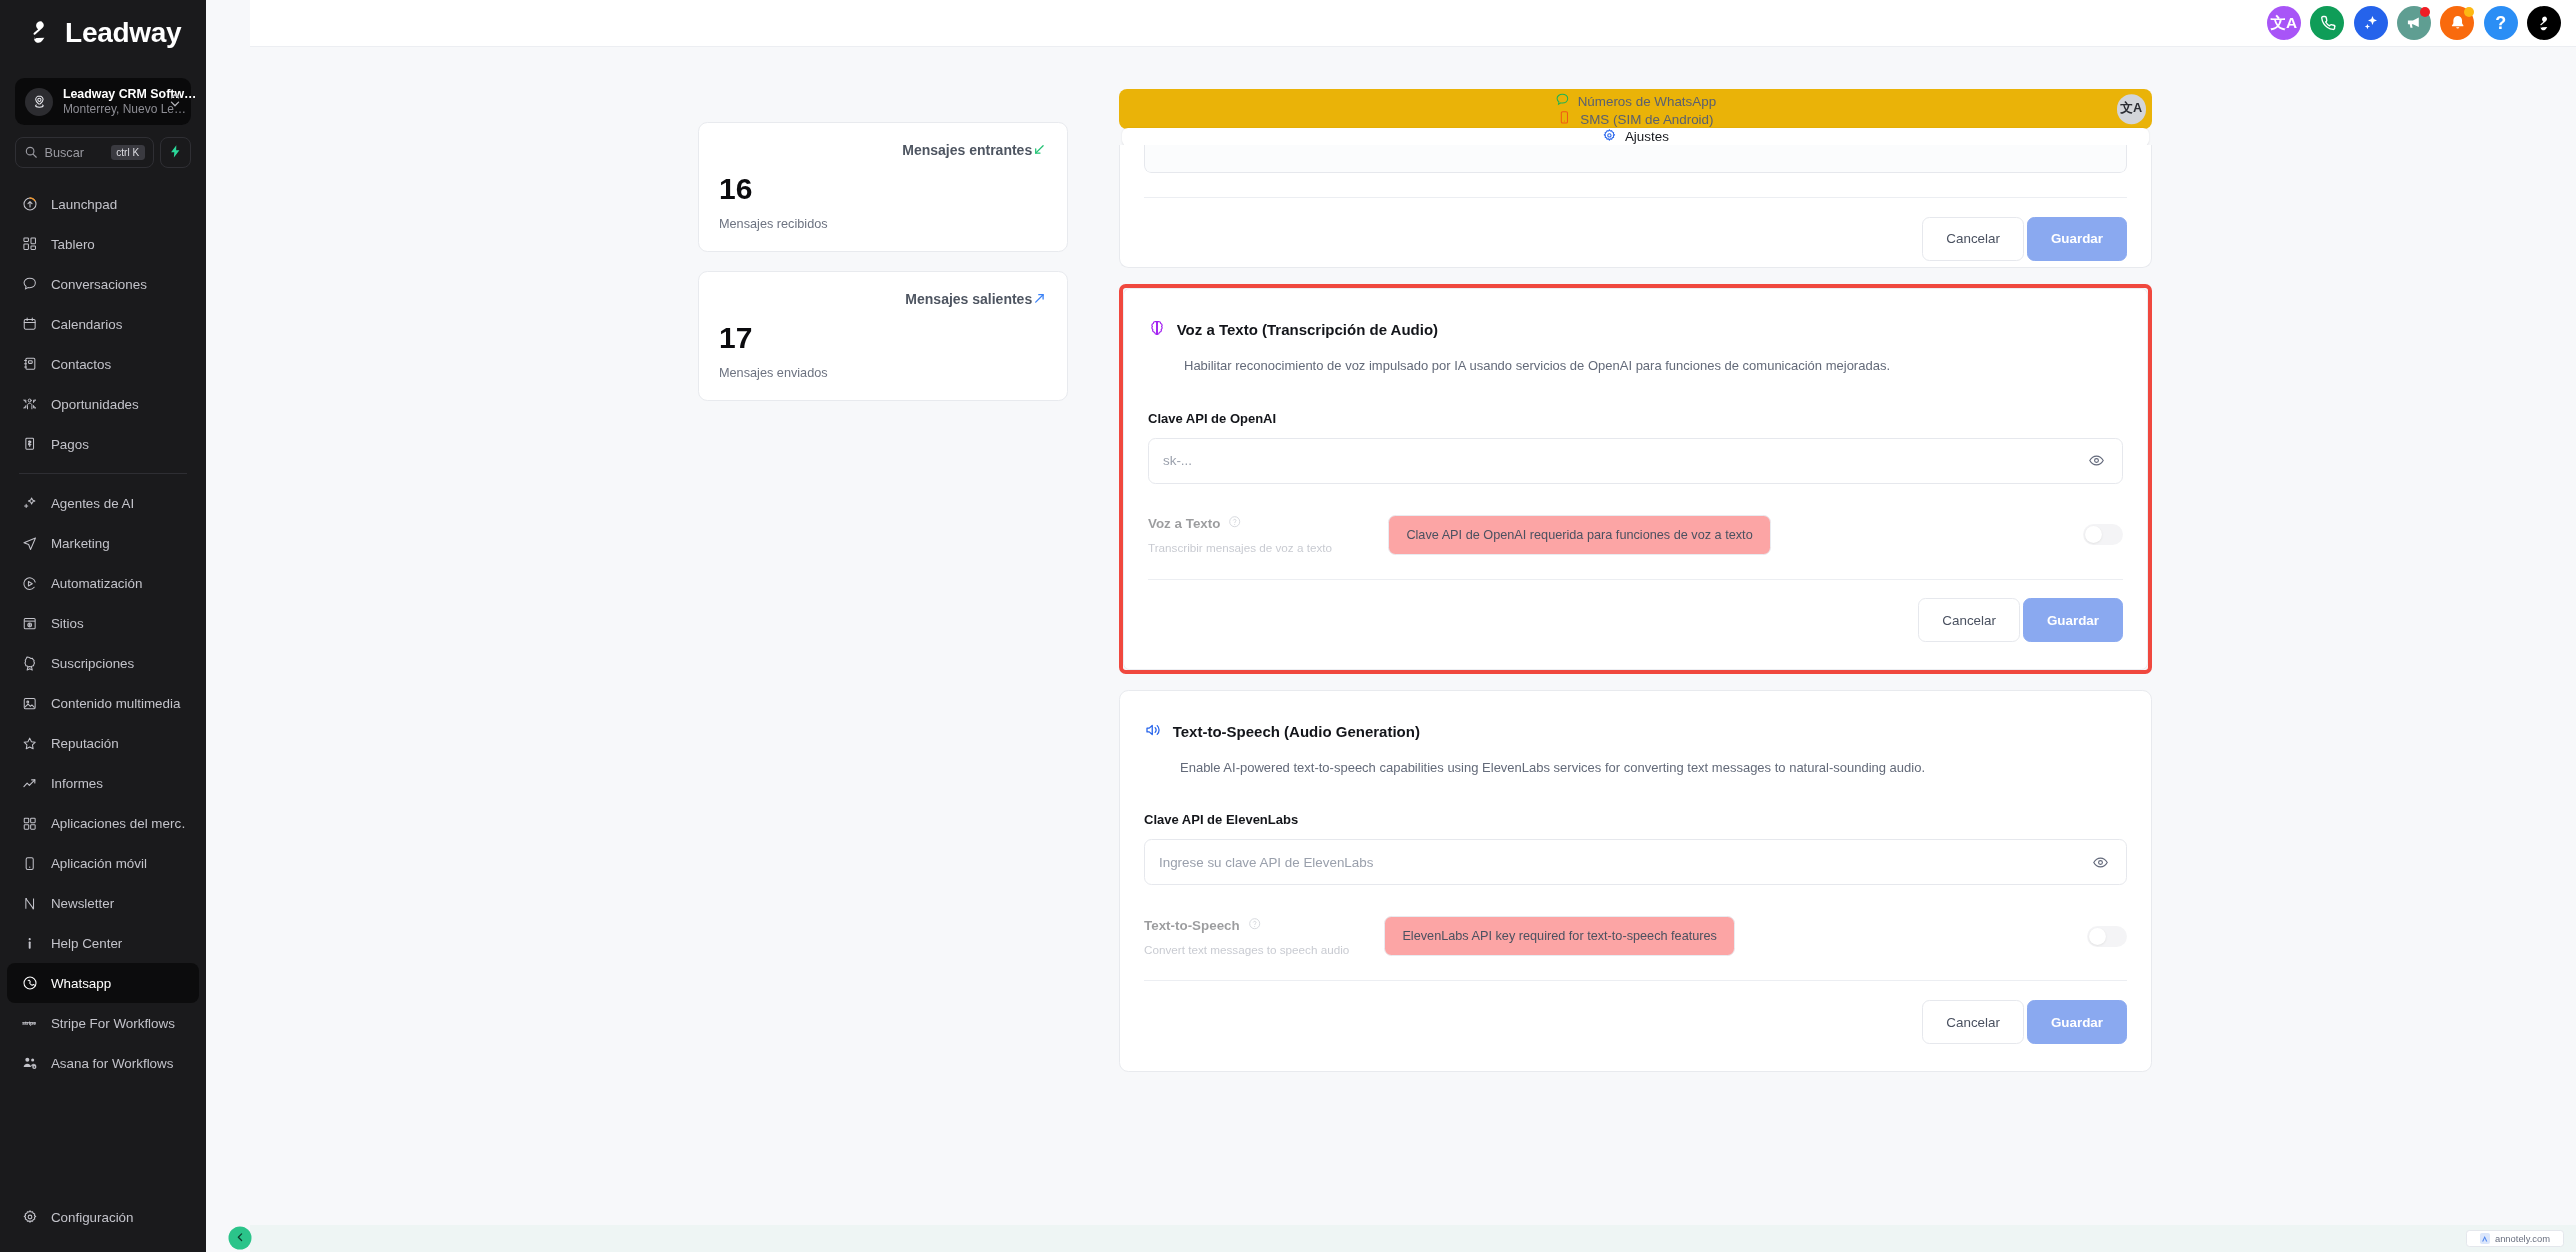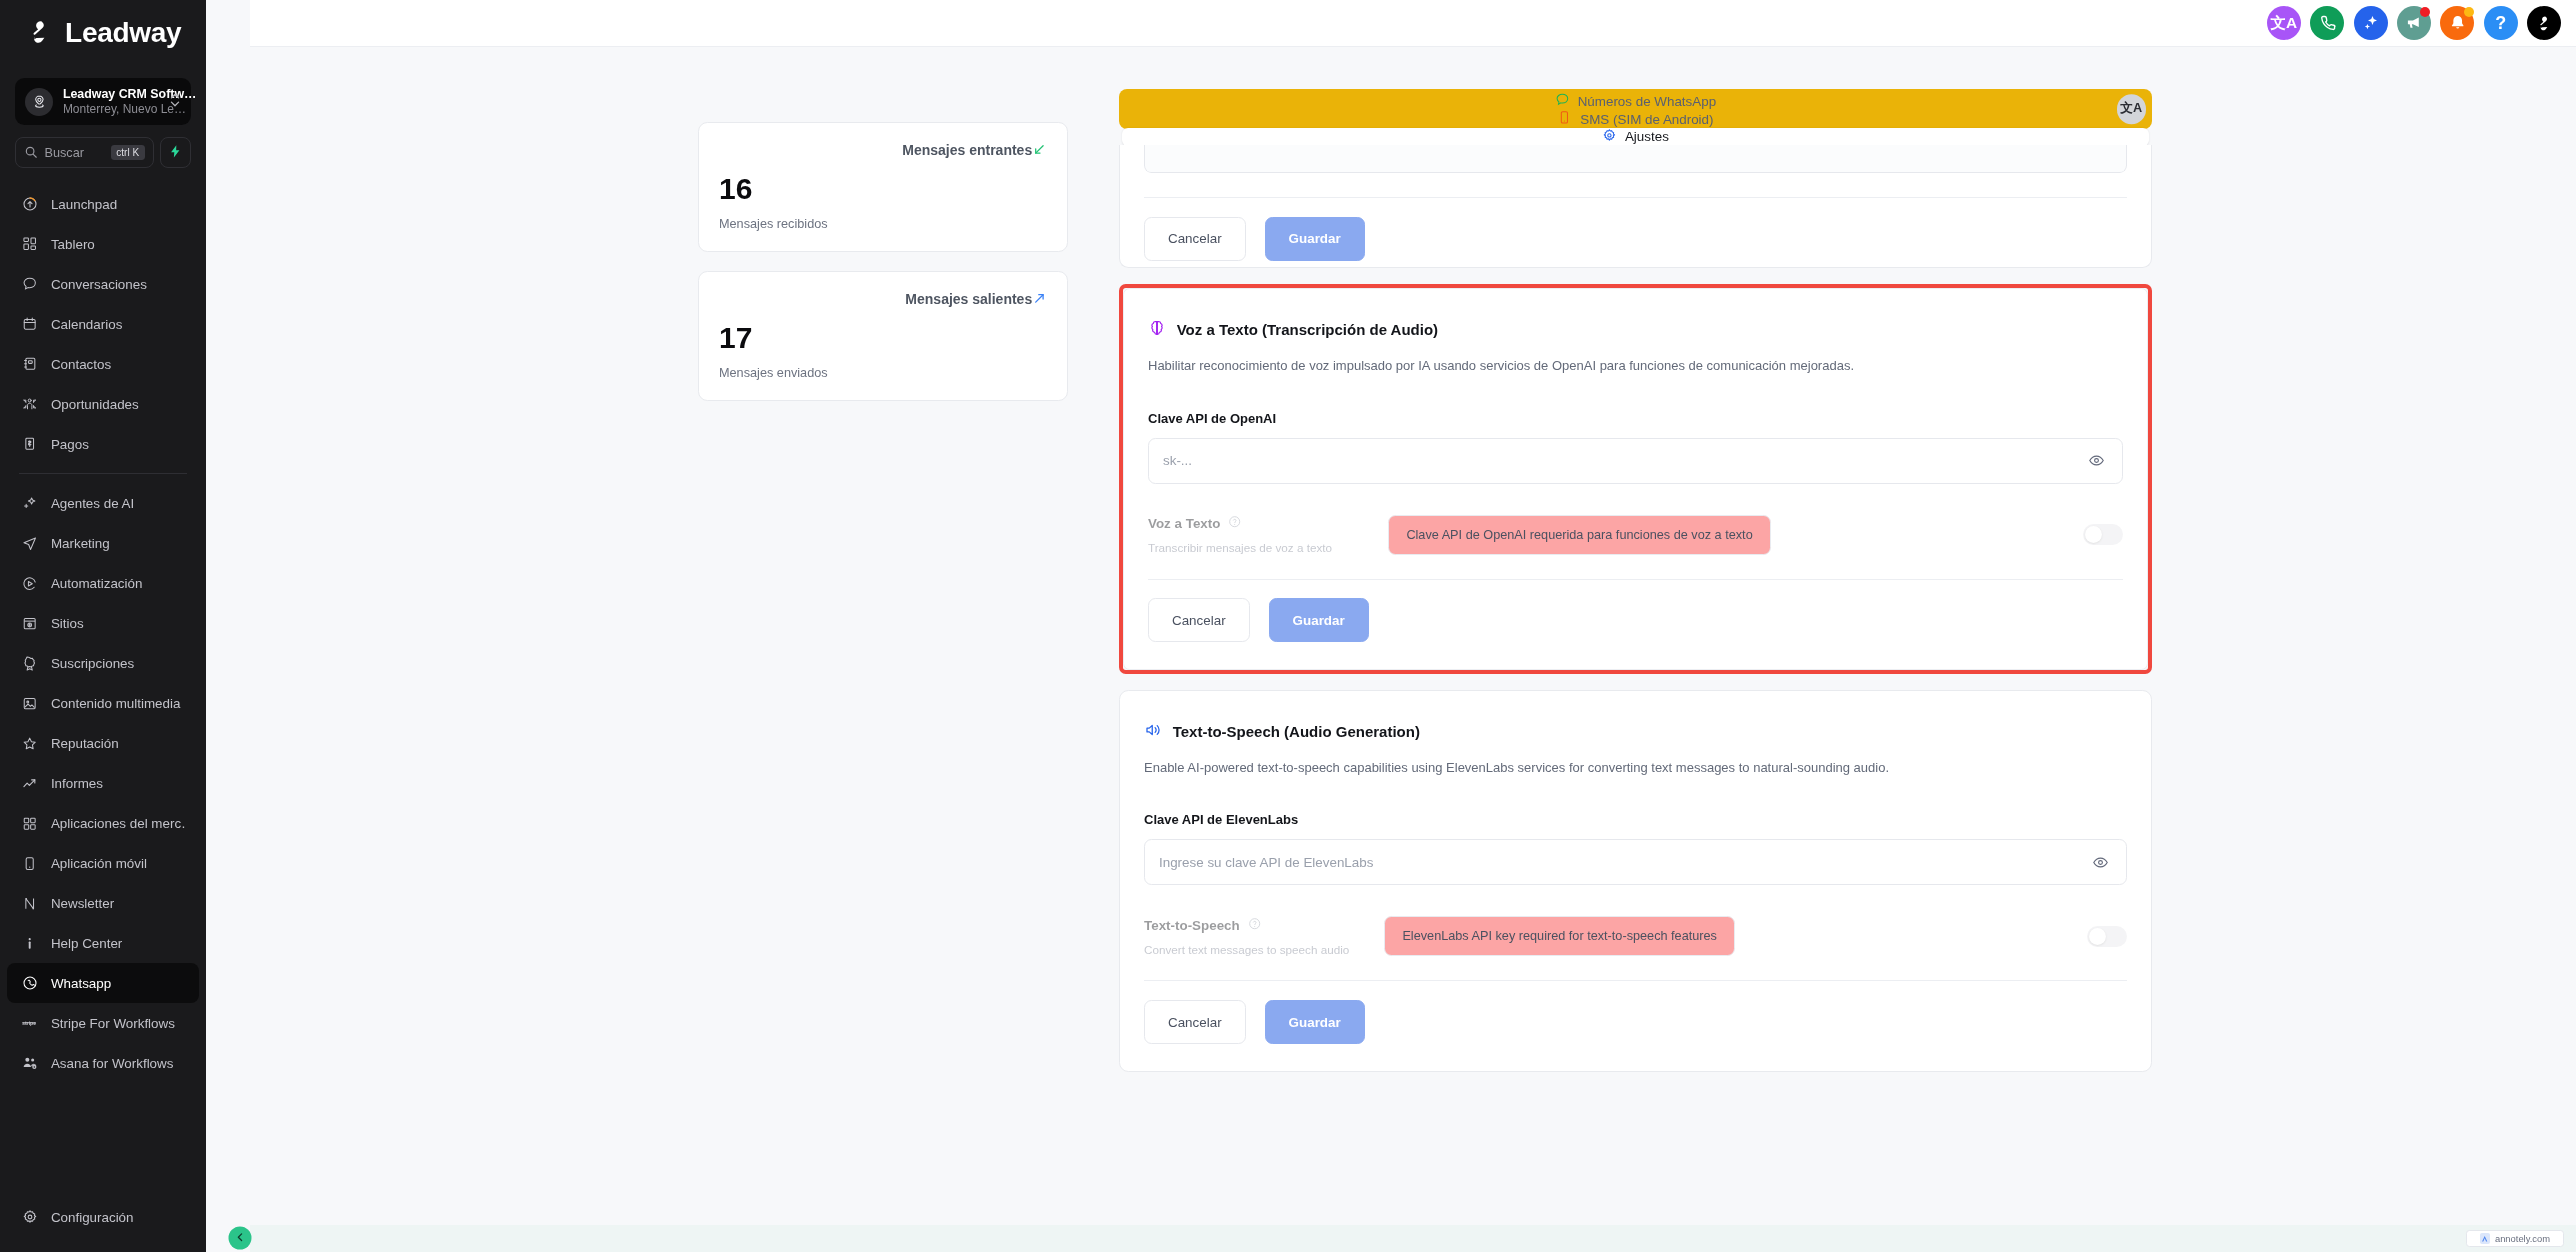--- a/index.html
+++ b/index.html
@@ -117,21 +117,21 @@
   }
 
   .scroll-viewport { position: relative; height: 1000px; overflow: hidden; }
 
   .card {
     background: #fff; border: 0.7px solid #e8eaee; border-radius: 9.4px;
     padding: 0 24px; margin-bottom: 16px;
   }
   .card-inner { padding: 29.5px 0 20px 0; }
   .card-title { display: flex; align-items: center; gap: 10.7px; font-size: 15px; font-weight: 700; color: #13151a; }
-  .card-desc { font-size: 13px; color: #636a79; margin-top: 17px; line-height: 1.45; }
+  .card-desc { font-size: 13px; color: #636a79; margin-top: 17px; line-height: 1.45; margin-left: 36px; }
   .field-label { font-size: 13px; font-weight: 700; color: #13151a; margin-top: 35px; }
   .field-input {
     margin-top: 12px; height: 46px; border: 0.7px solid #e6e8ed; border-radius: 7.4px;
     display: flex; align-items: center; padding: 0 14px; cursor: text;
   }
   .field-input .ph { flex: 1 1 auto; font-size: 13.4px; color: #9aa0ac; }
   .eye-btn { cursor: pointer; width: 23px; height: 23px; display: flex; align-items: center; justify-content: center; }
 
   .toggle-row { display: flex; align-items: center; margin-top: 31px; gap: 19px; }
   .toggle-left { width: 221px; flex: 0 0 221px; opacity: .42; }
@@ -141,21 +141,21 @@
     border: 0.7px solid #e9ebf0; border-radius: 7.4px; padding: 12px 17.4px;
     font-size: 12.7px; color: #4b5160; background: #fca5a5;
   }
   .switch {
     margin-left: auto; width: 40px; height: 21.5px; border-radius: 10.7px; background: #ececef;
     position: relative; cursor: pointer; opacity: .55;
   }
   .switch .knob { position: absolute; left: 2px; top: 2px; width: 17.4px; height: 17.4px; border-radius: 50%; background: #fff; box-shadow: 0 0.7px 2px rgba(0,0,0,.16); }
 
   .card-divider { height: 0.7px; background: #eceef2; margin-top: 24px; }
-  .card-actions { display: flex; justify-content: flex-start; gap: 19px; padding: 19px 0 6.7px 0; }
+  .card-actions { display: flex; justify-content: flex-end; gap: 3px; padding: 19px 0 6.7px 0; }
   .btn {
     height: 44px; border-radius: 7.4px; font-size: 13.4px; cursor: pointer;
     display: flex; align-items: center; justify-content: center; padding: 0 23px;
   }
   .btn-cancel { background: #fff; border: 0.7px solid #e6e8ed; color: #4a5160; }
   .btn-save { background: #8aa9f0; border: 0.7px solid #8aa9f0; color: #fff; font-weight: 600; }
 
   
   .card-partial { padding: 0 24px 0 24px; margin-bottom: 16px; background:#fff; border:0.7px solid #e8eaee; border-top:none; border-radius: 0 0 9.4px 9.4px; }
   .stub-input { height: 28px; border: 0.7px solid #e6e8ed; border-top: none; border-radius: 0 0 7.4px 7.4px; background:#fbfcfd; }

